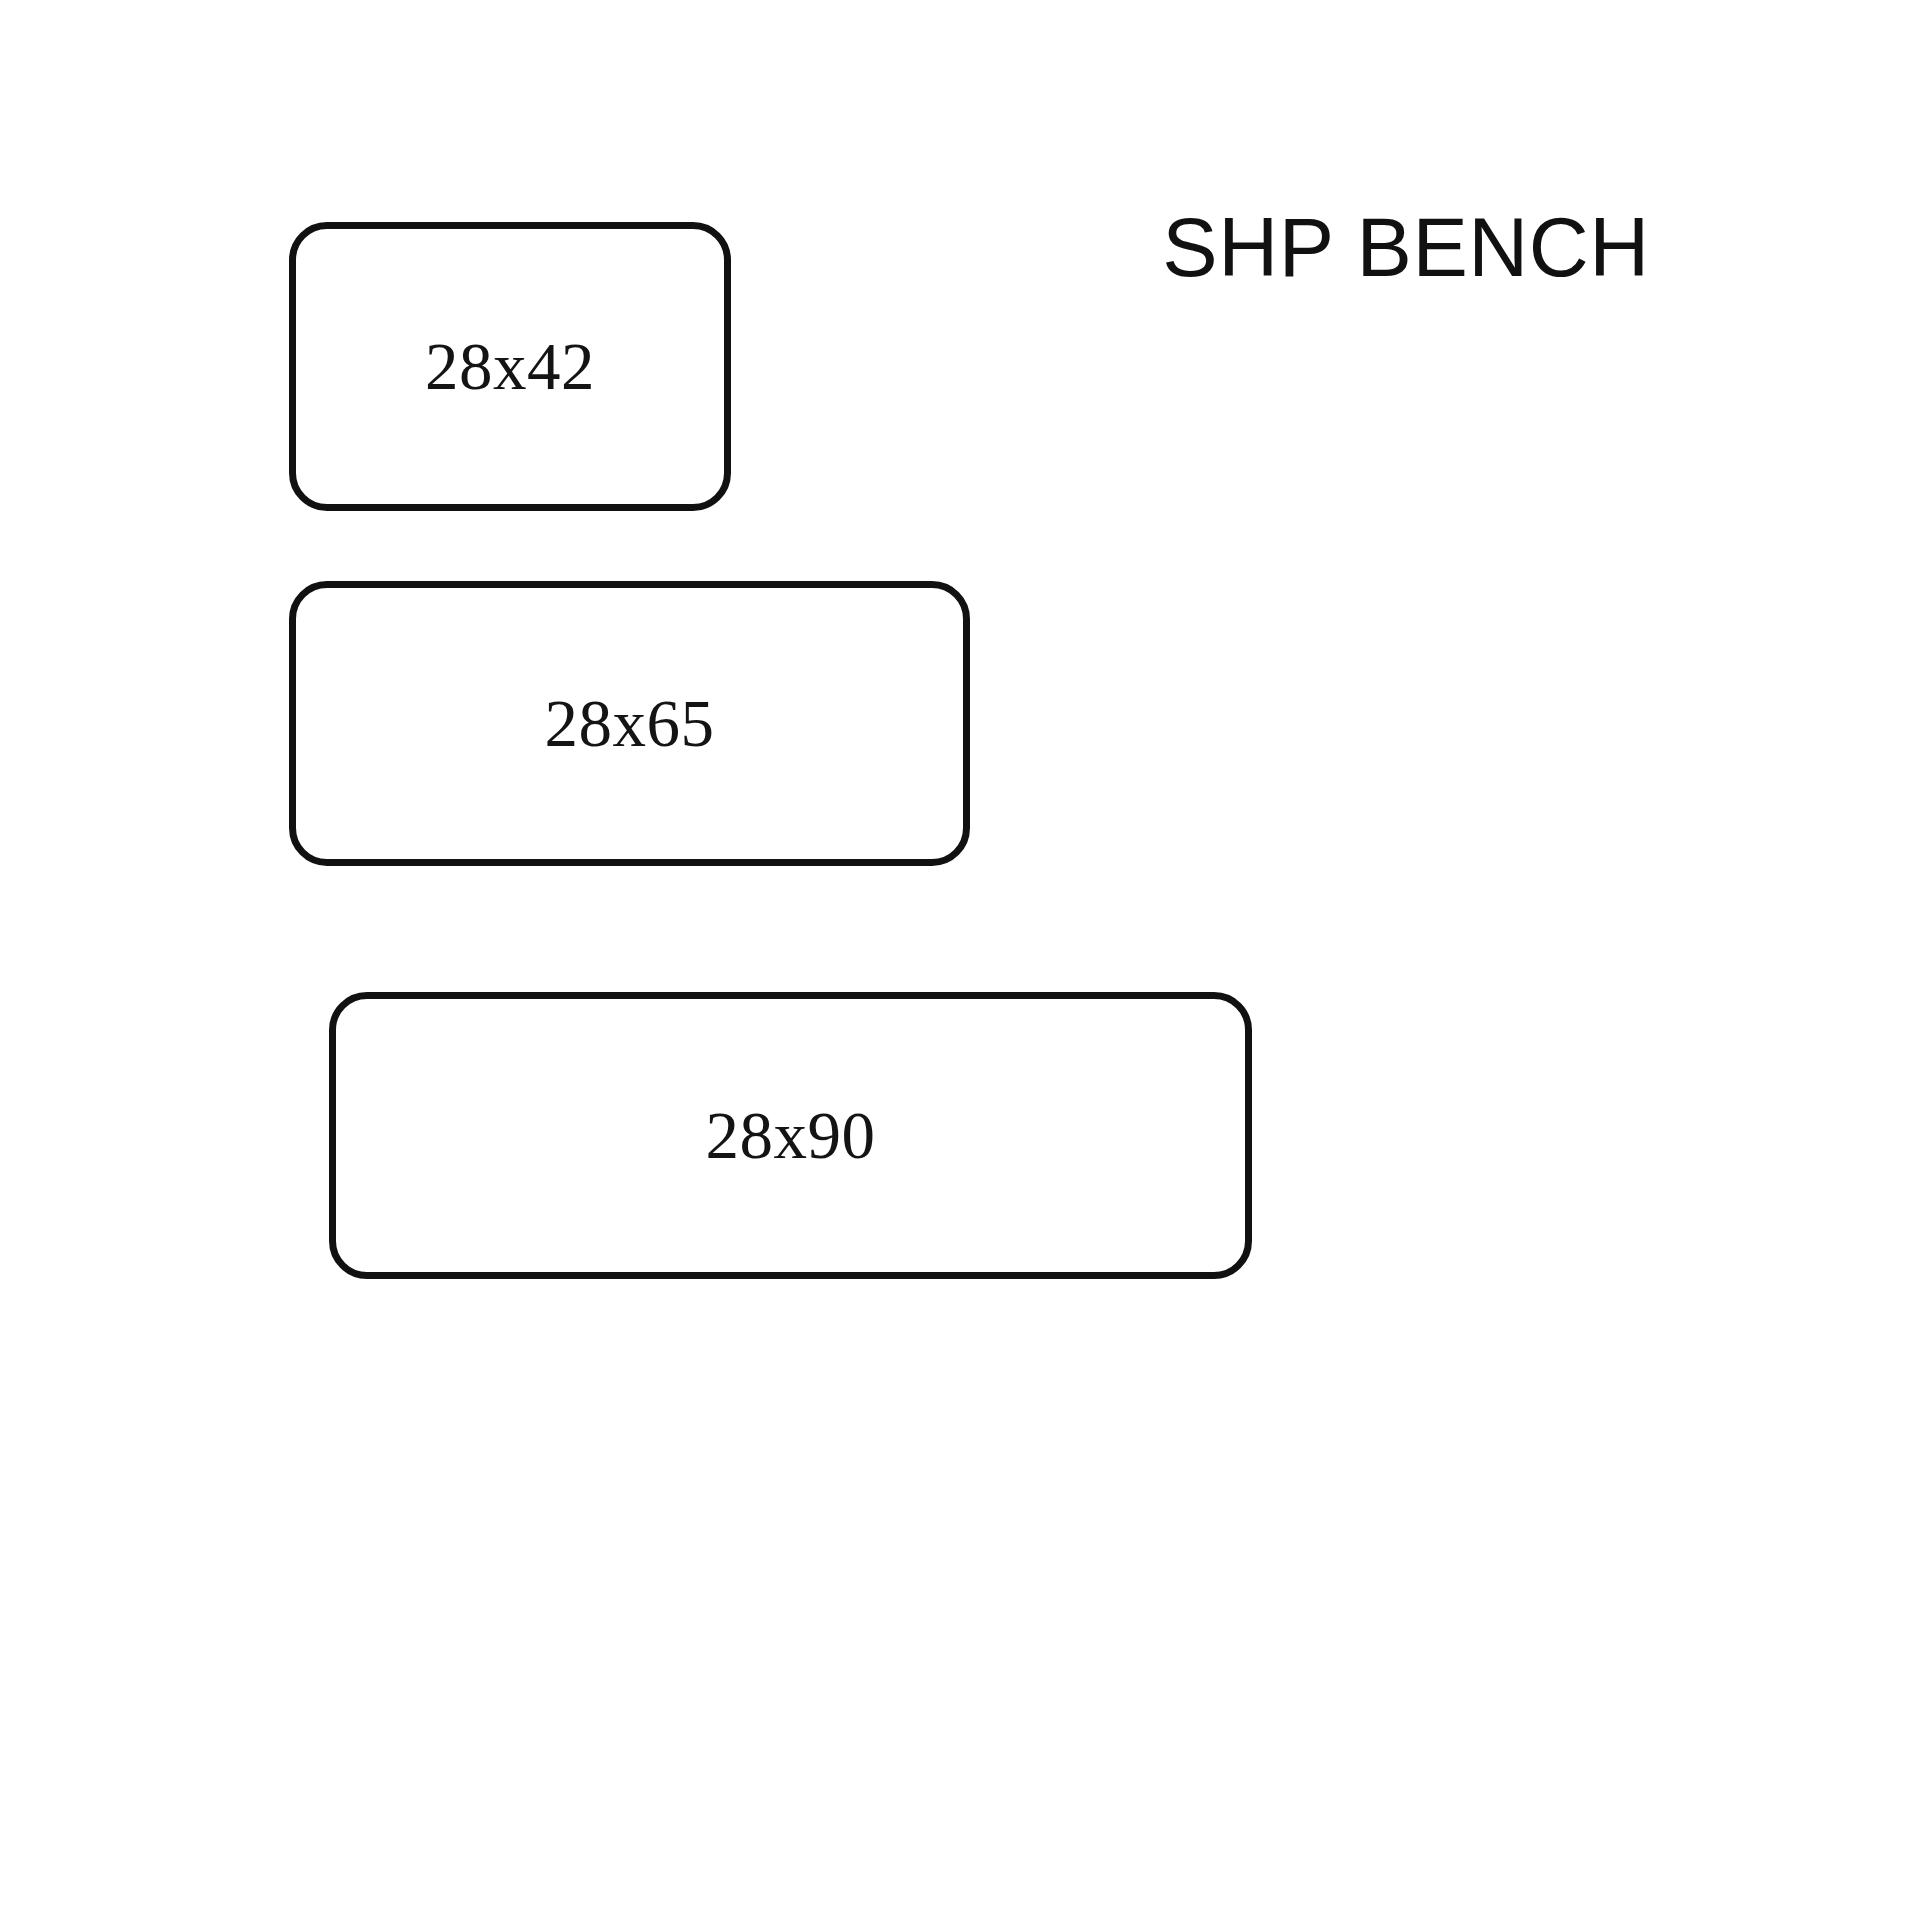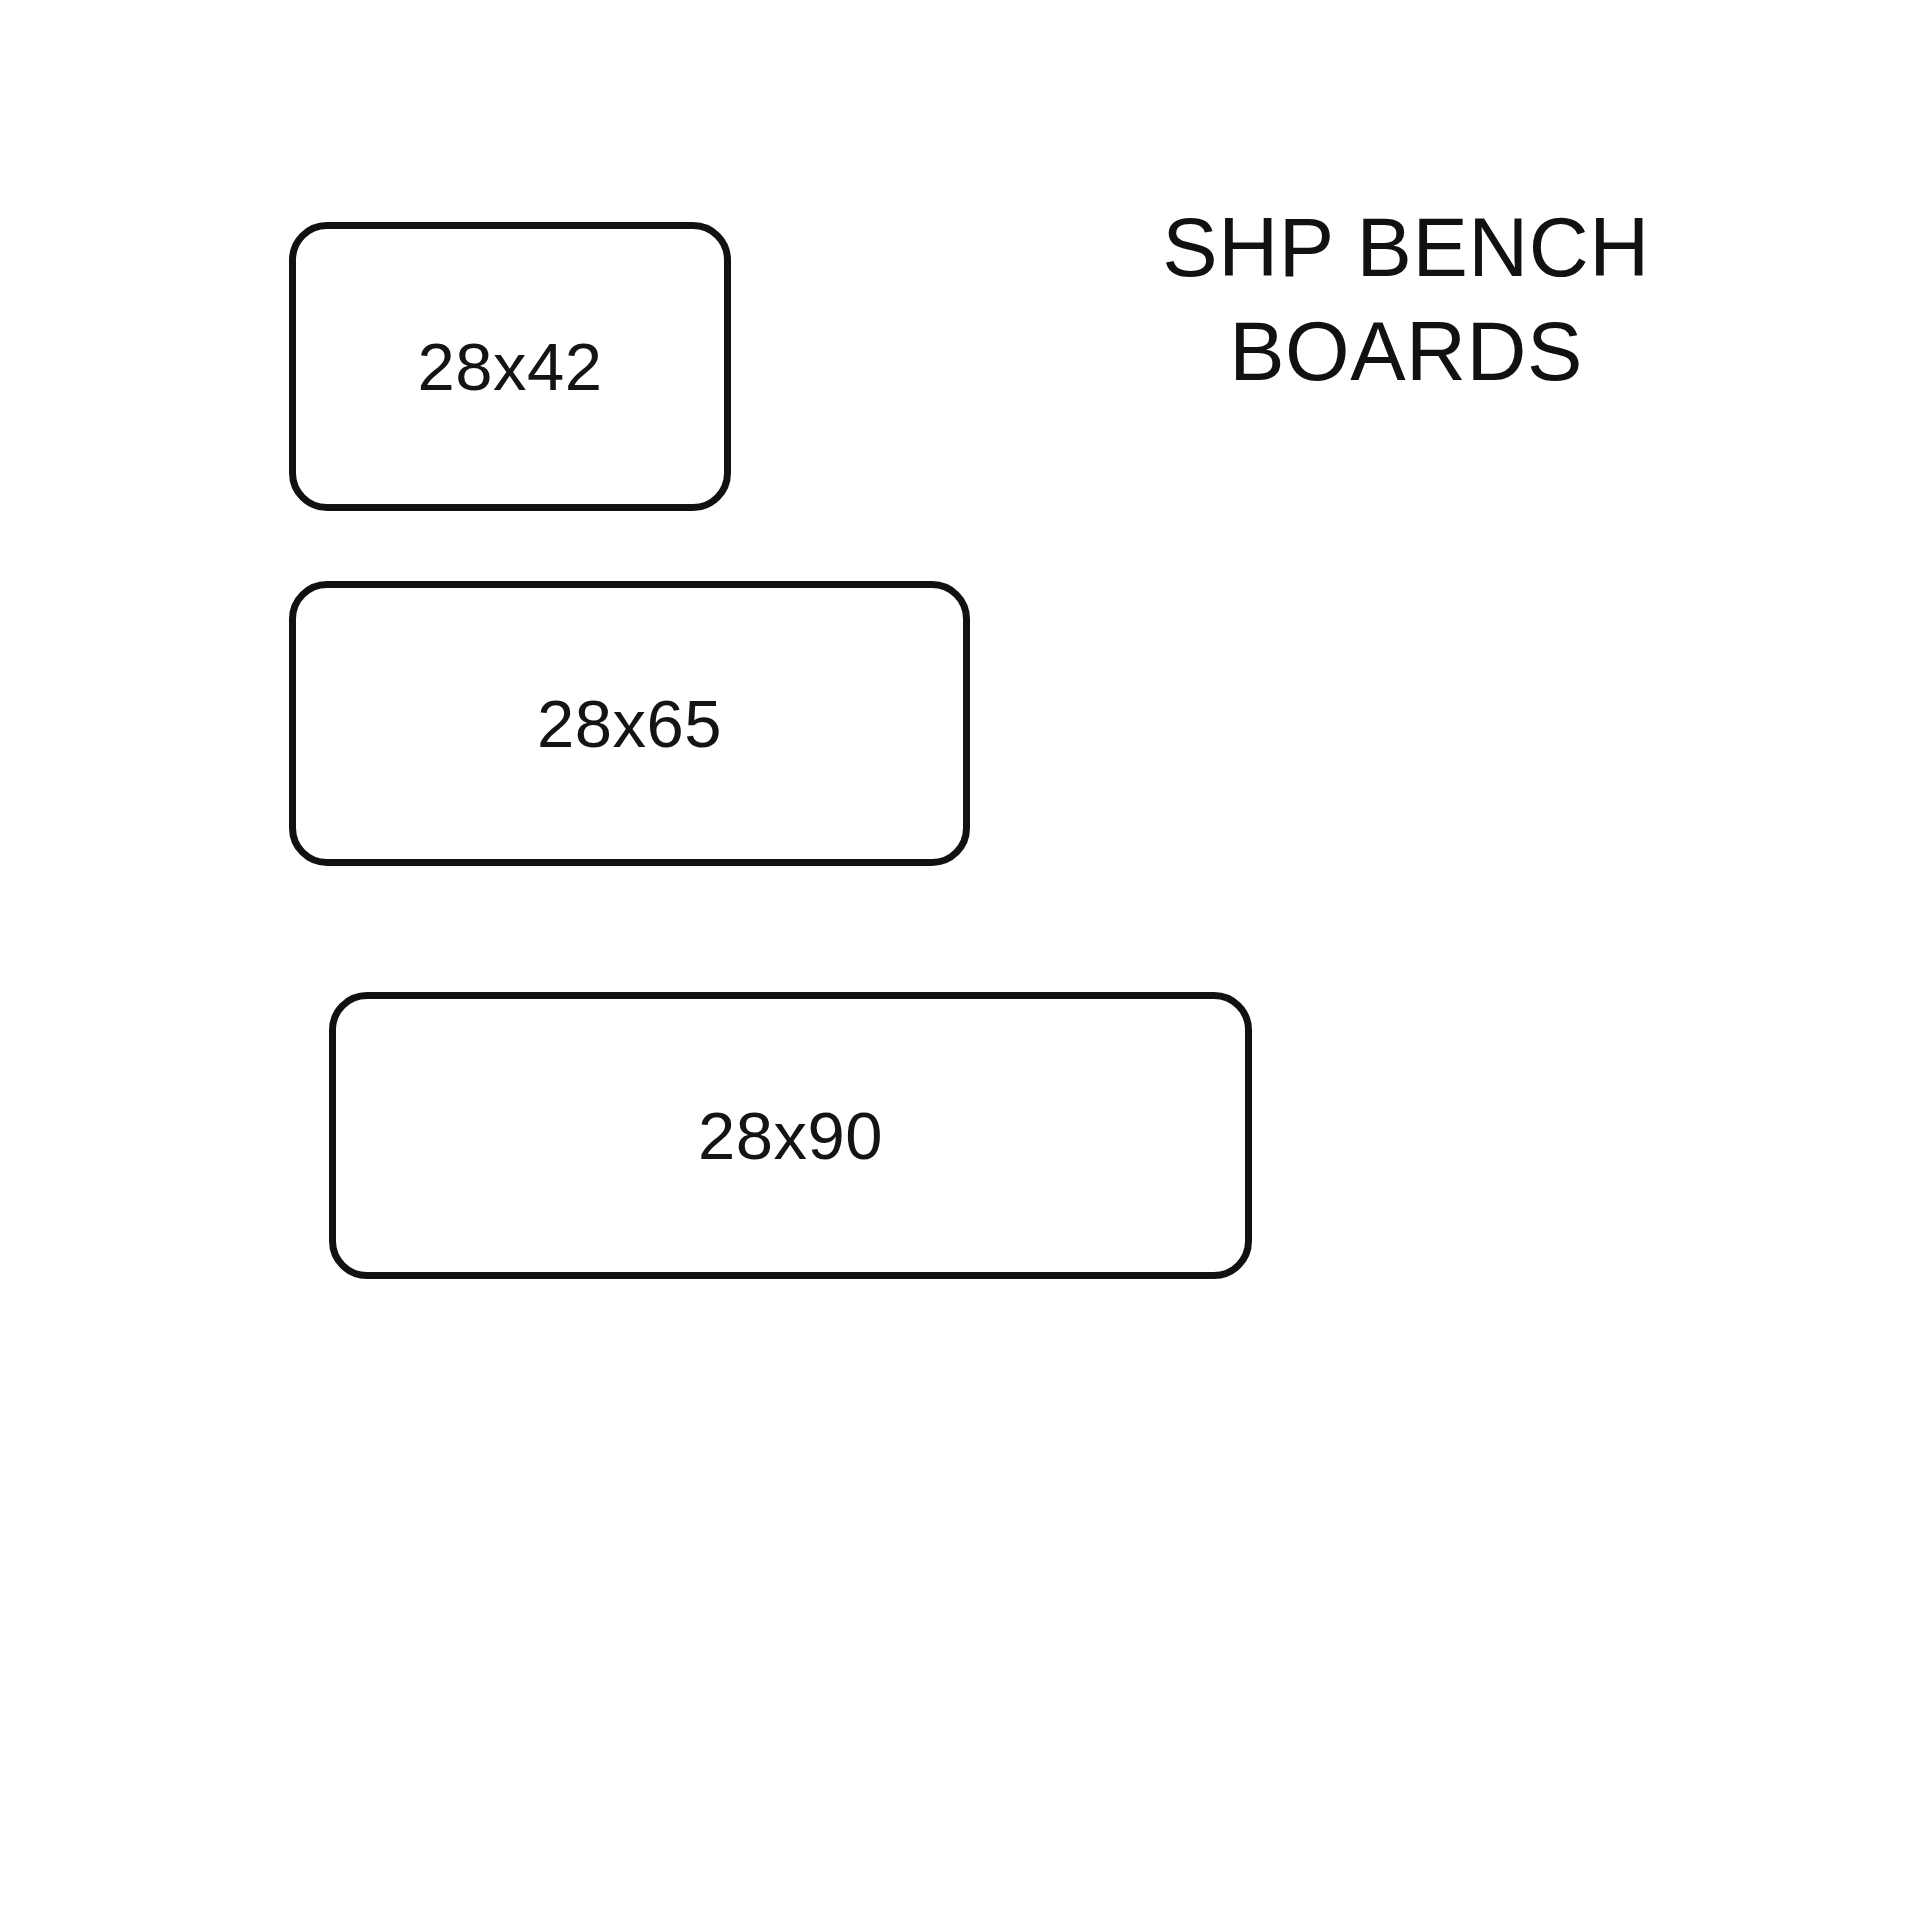--- a/index.html
+++ b/index.html
@@ -37,34 +37,34 @@
     border-radius: 38px;
     display: flex;
     align-items: center;
     justify-content: center;
   }
   .board-label {
     font-size: 67px;
     color: #141414;
     font-weight: 400;
     letter-spacing: 0.5px;
+    font-family: Liberation Serif, serif;
   }
   .board-1 { top: 222px;  width: 442px;  height: 289px; }
   .board-2 { top: 581px;  width: 681px;  height: 285px; }
   .board-3 { top: 992px; width: 923px;  height: 287px; margin-left: 40px; }
   .board-4 { top: 1390px; width: 1344px; height: 303px; }
 </style>
 </head>
 <body>
 
 <div class="canvas">
 
   <div class="diagram-title">
     <div>SHP BENCH</div>
-    <div>BOARDS</div>
   </div>
 
   <div class="board board-1">
     <span class="board-label">28x42</span>
   </div>
 
   <div class="board board-2">
     <span class="board-label">28x65</span>
   </div>
 

